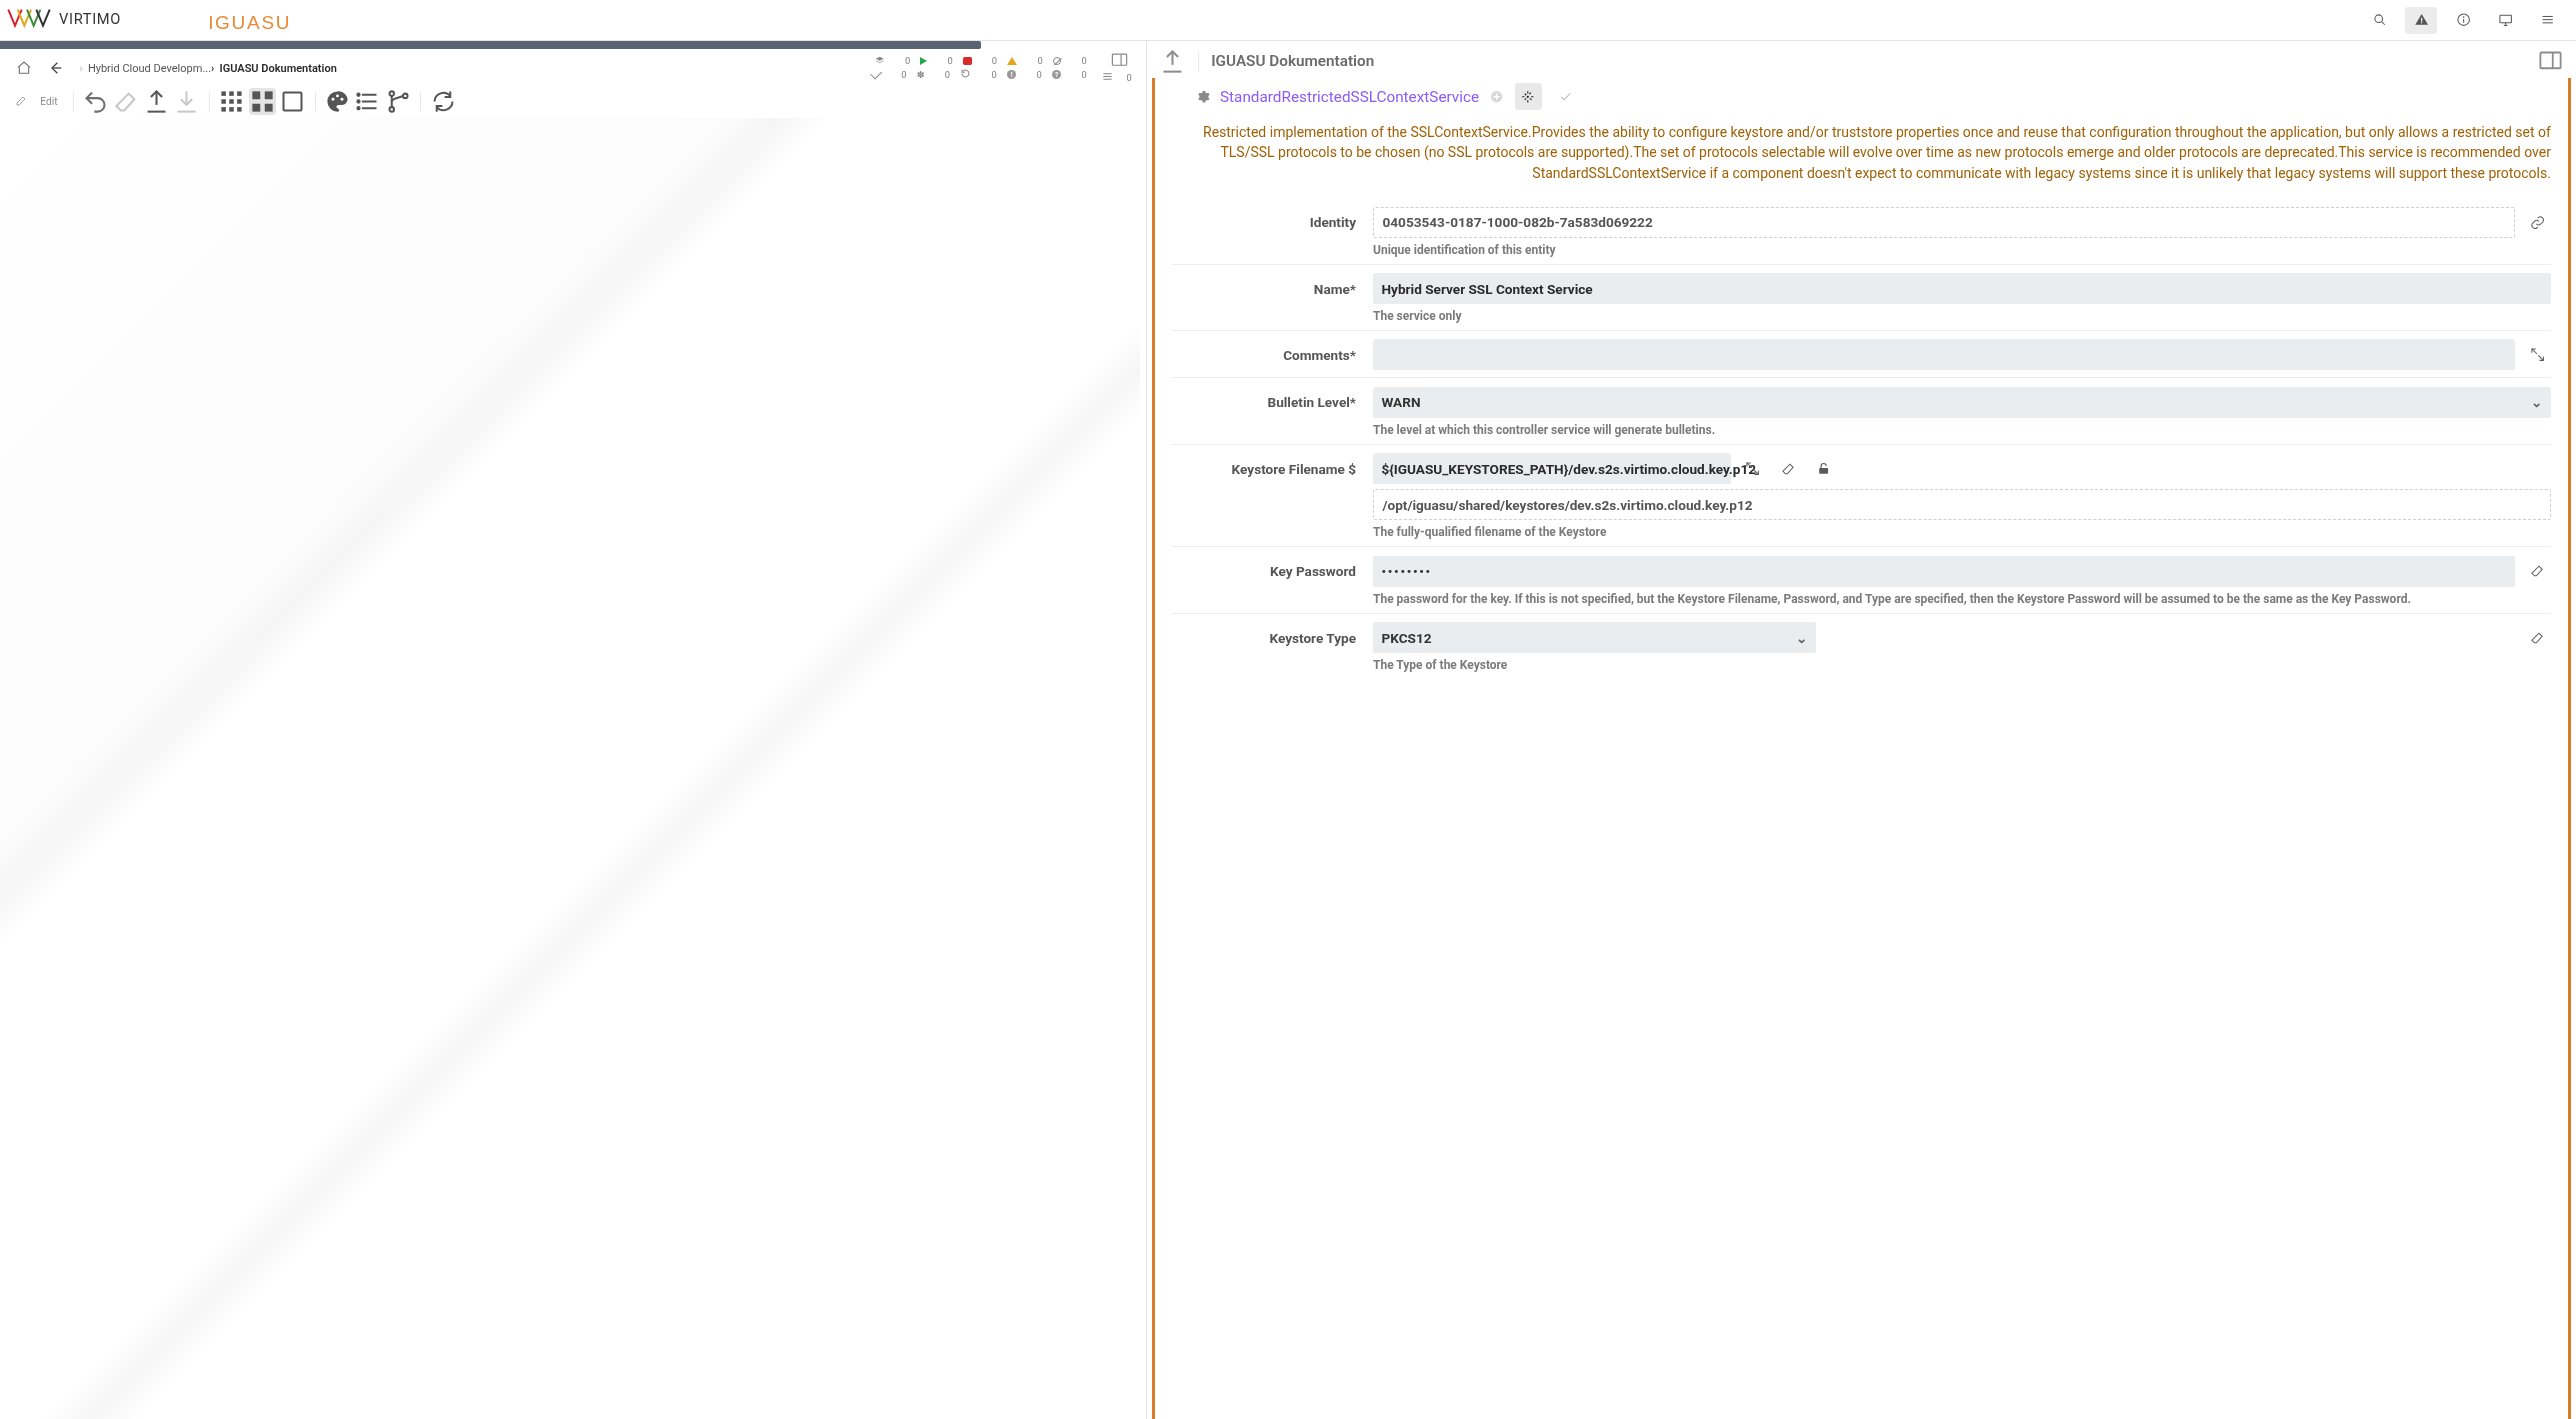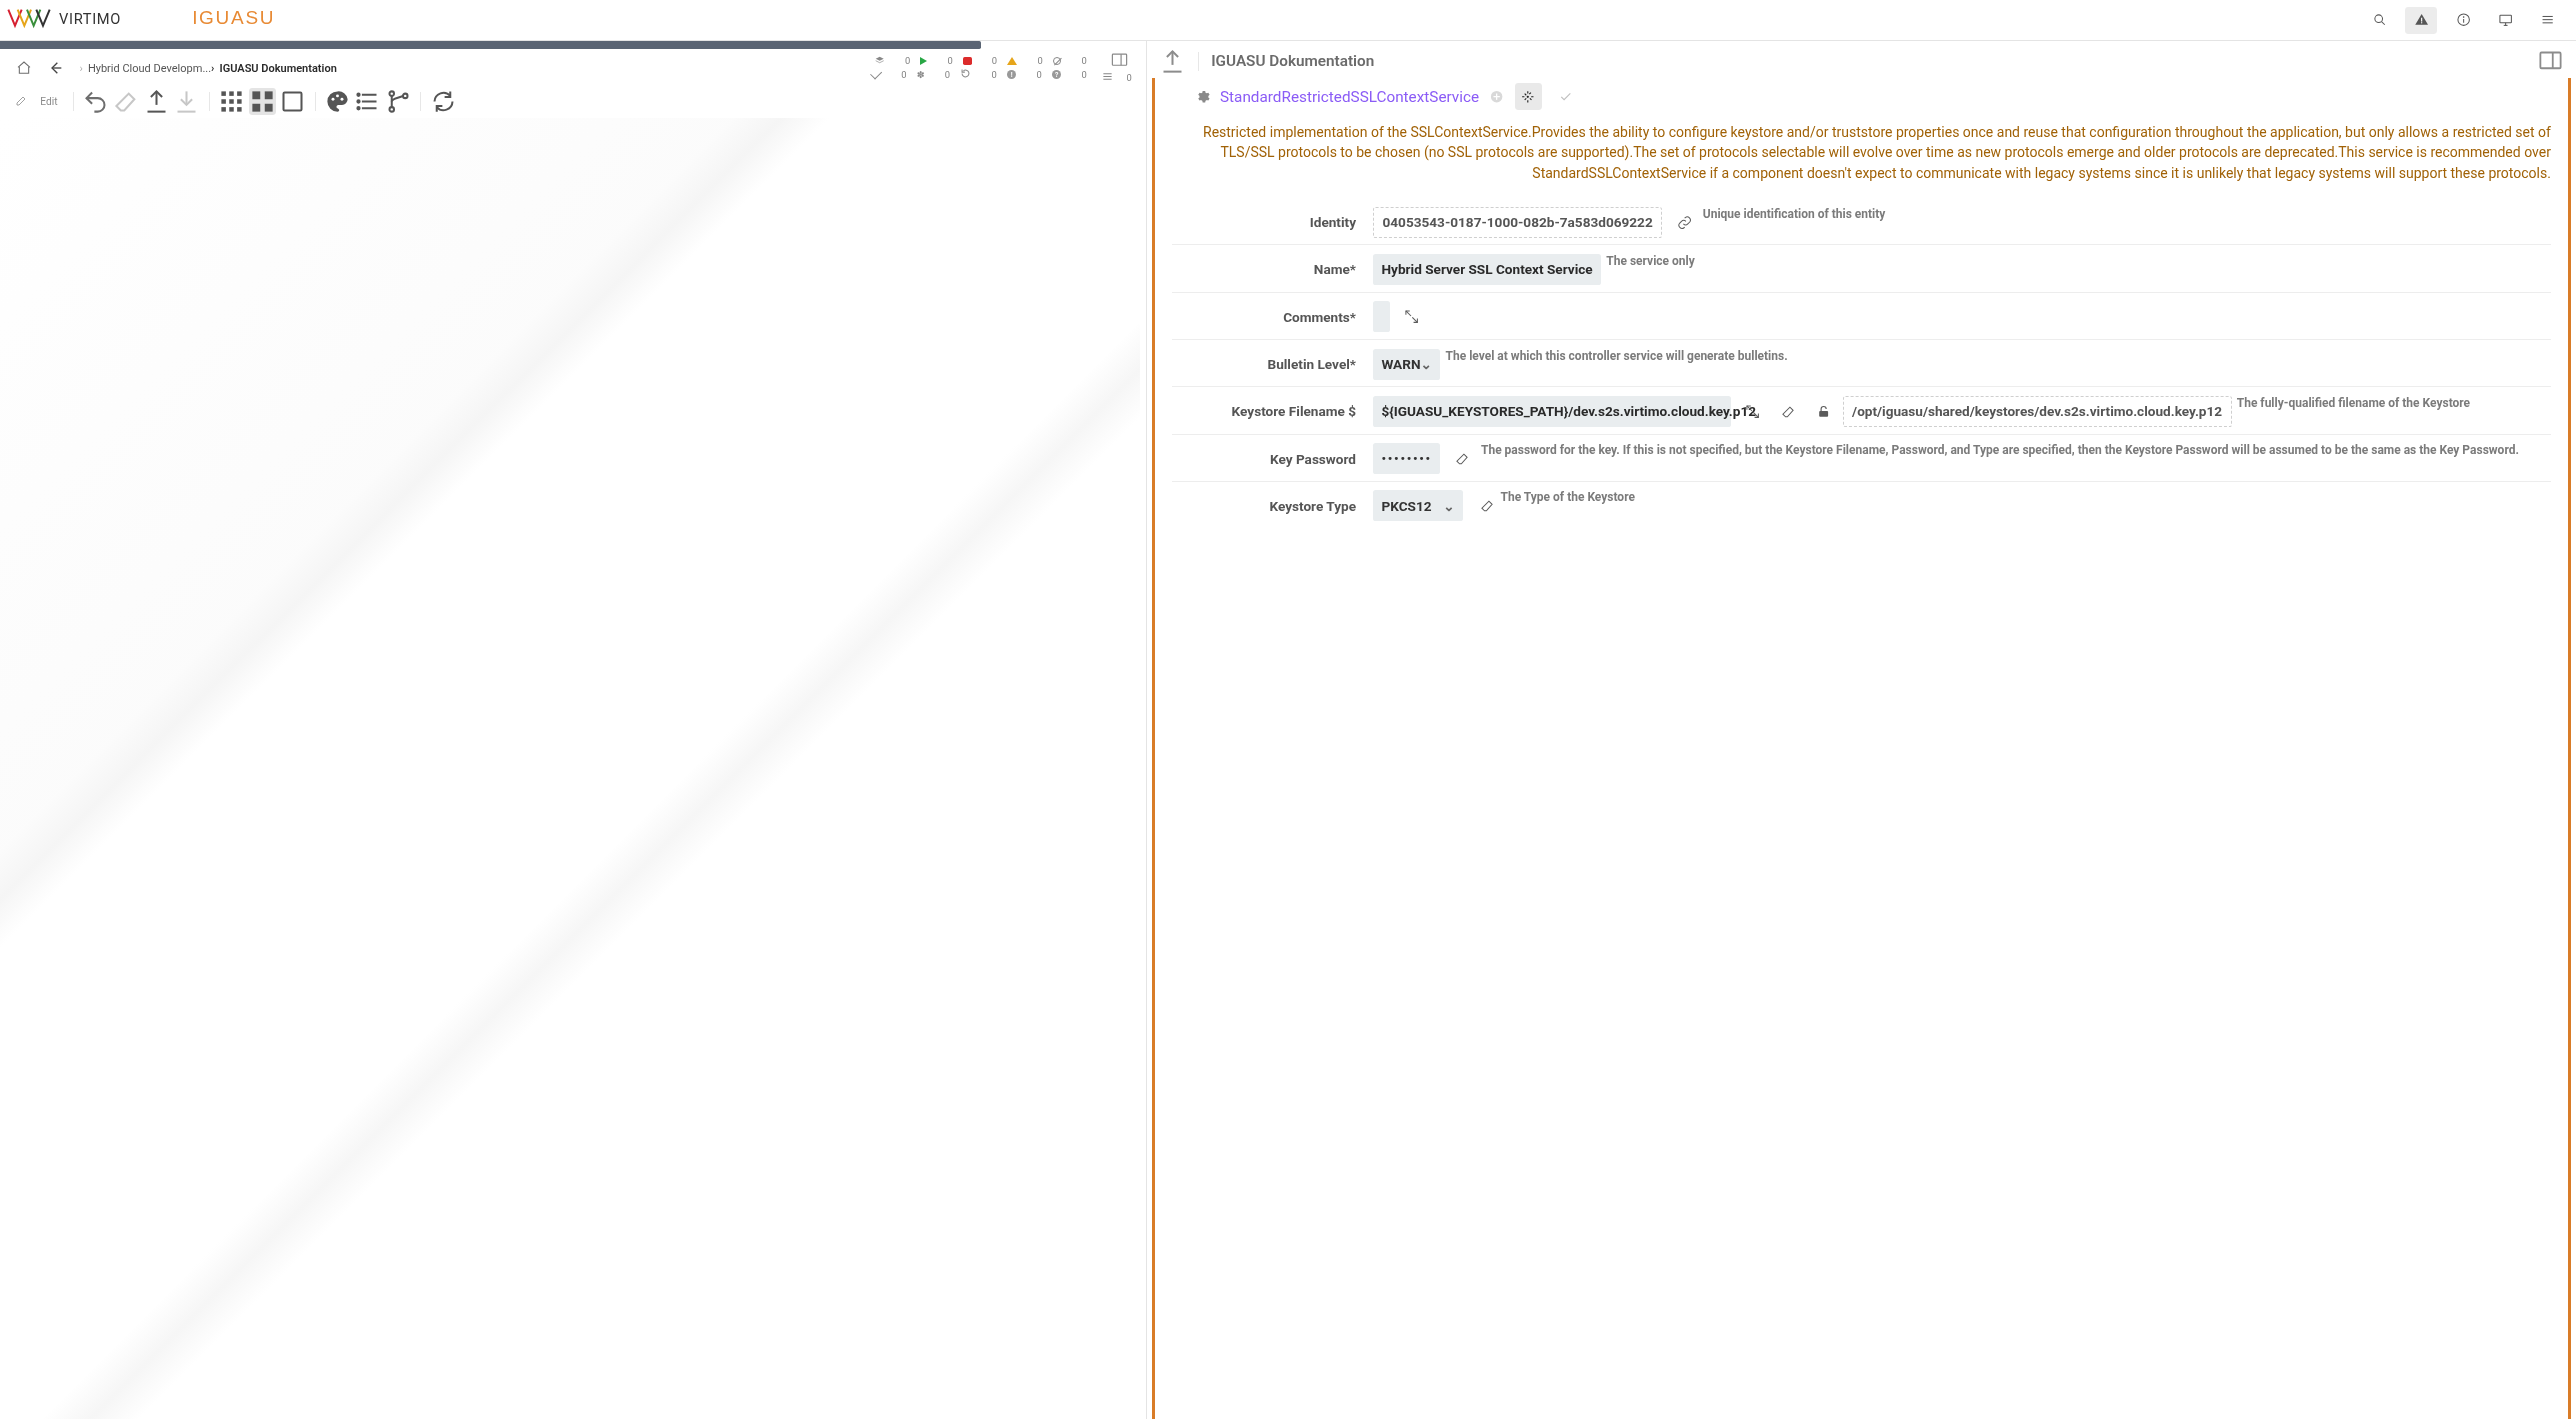--- a/index.html
+++ b/index.html
@@ -18,21 +18,21 @@
     --gray-nav:#7a7a7a;
     --gray-dark:#555;
     --red:#dc2b2b;
     --amber:#e6a51a;
   }
   *{box-sizing:border-box;font-family:-apple-system,BlinkMacSystemFont,"Segoe UI",Roboto,Helvetica,Arial,sans-serif;}
   html,body{margin:0;padding:0;height:100%;background:var(--bg);color:var(--ink);}
 
   
   .app-header{height:var(--header-h);border-bottom:0.9px solid var(--hair);display:flex;align-items:center;padding:0 12px 0 6.8px;gap:10.2px;}
-  .logo{display:flex;align-items:flex-start;gap:12px;}
+  .logo{display:flex;align-items:flex-end;gap:28px;}
   .product{font-family:"Helvetica Neue",Arial,sans-serif;font-size:19px;font-weight:400;letter-spacing:1.7px;color:var(--orange);}
   .spacer{flex:1 1 auto;}
   .hdr-btn{width:32px;height:27px;border-radius:3.4px;display:flex;align-items:center;justify-content:center;color:var(--gray-dark);cursor:pointer;}
   .hdr-btn.active{background:#ececec;}
   .hdr-btn svg{width:15.3px;height:15.3px;stroke:currentColor;fill:none;stroke-width:1.6;}
   .hdr-btn.fill svg{fill:currentColor;stroke:none;}
 
   
   .split{display:flex;height:calc(100% - var(--header-h));}
   .pane{position:relative;min-height:0;}
@@ -99,21 +99,21 @@
   .gear{color:#8a8a8a;margin-left:6.8px;}
   .gear svg{width:15.3px;height:15.3px;fill:currentColor;}
 
   .desc{font-size:14px;line-height:1.45;color:#a16207;padding:1.7px 0 15.3px 0;text-align:right;}
 
   .form{display:flex;flex-direction:column;}
   .row{display:flex;align-items:flex-start;border-top:0.9px solid #ededed;padding:8.5px 0 6.8px 0;gap:13.6px;font-weight:bold;}
   .row:first-child{border-top:none;}
   .lab{flex:0 0 187px;display:flex;justify-content:flex-end;align-items:center;min-height:31px;padding-right:3.4px;color:#555;font-size:13.6px;text-align:right;}
   .lab.req:after{content:" *";}
-  .controls{flex:1 1 auto;display:flex;gap:5.1px;min-width:0;}
+  .controls{flex:1 1 auto;display:flex;flex-direction:column;gap:5.1px;min-width:0;}
   .ctrl-line{display:flex;gap:8.5px;align-items:center;}
   .hint{font-size:12px;color:#7b7b7b;}
   .input, .select, .ro, .pw{height:31px;border-radius:2.6px;padding:0 8.5px;font-size:13.6px;display:flex;align-items:center;min-width:0;}
   .input{background:var(--field);flex:1 1 auto;color:#2a2a2a;}
   .input.narrow{flex:0 1 358px;}
   .ro{background:#fff;border:0.9px dashed #cfcfcf;flex:1 1 auto;color:#555;}
   .pw::before{content:"••••••••";letter-spacing:1.7px;font-size:12.8px;color:#333;}
   .pw{background:var(--field);flex:1 1 auto;}
   .select{background:var(--field);flex:1 1 auto;justify-content:space-between;position:relative;cursor:pointer;}
   .select .caret{color:#666;}

